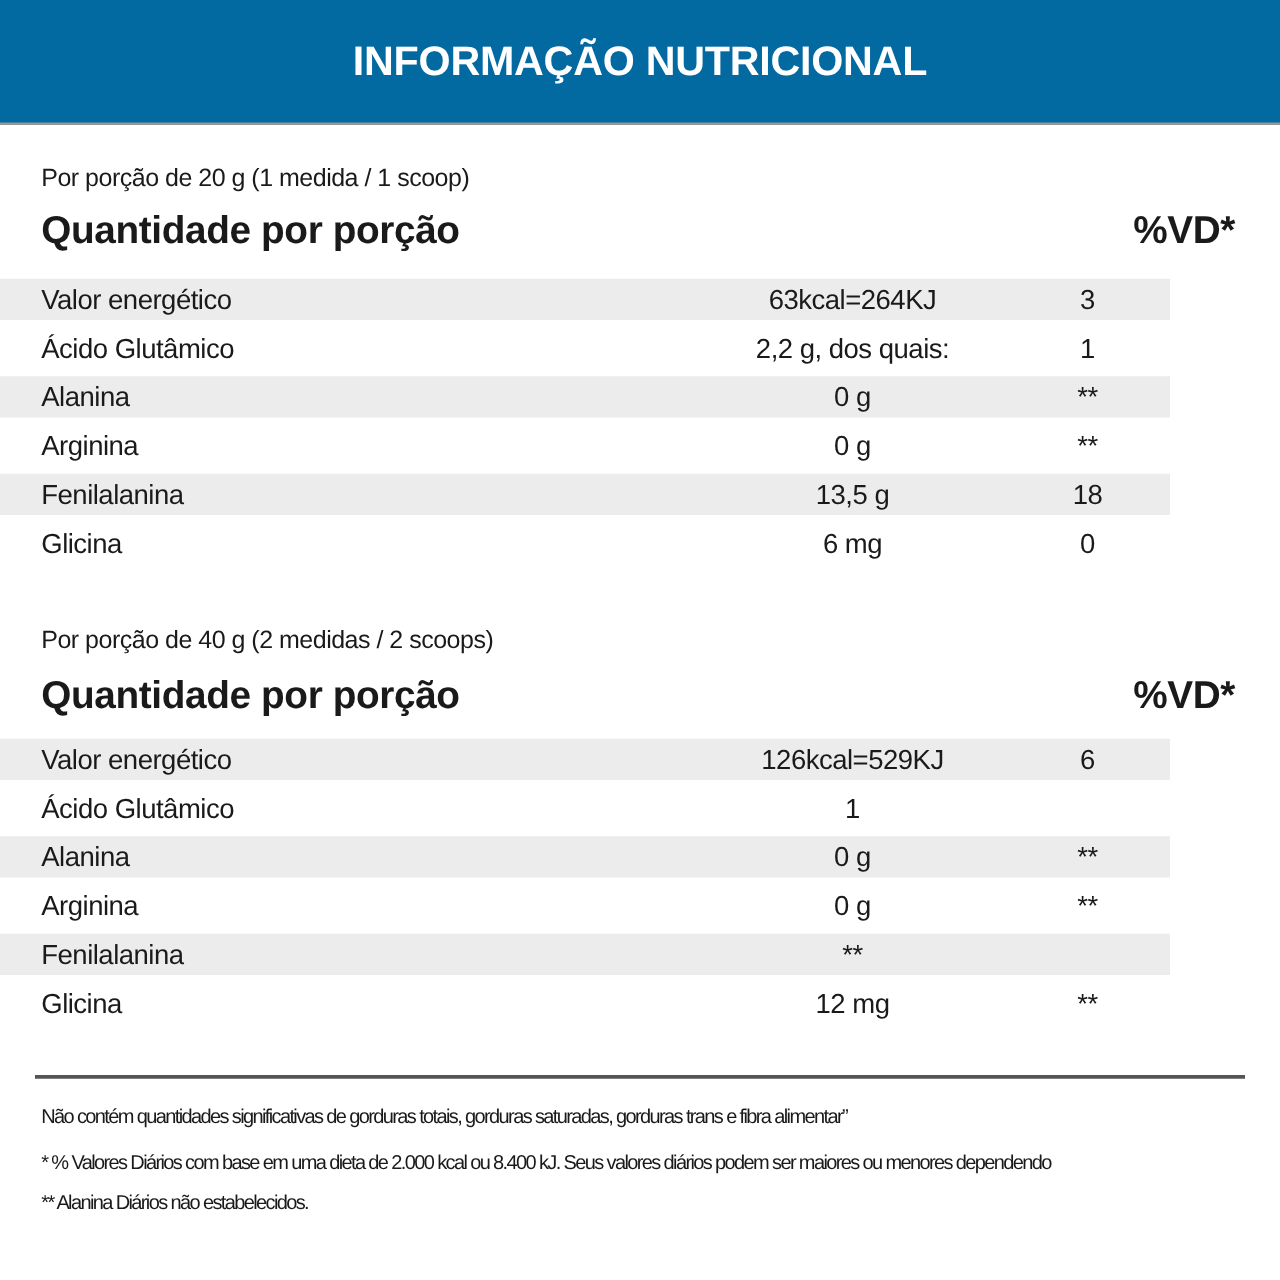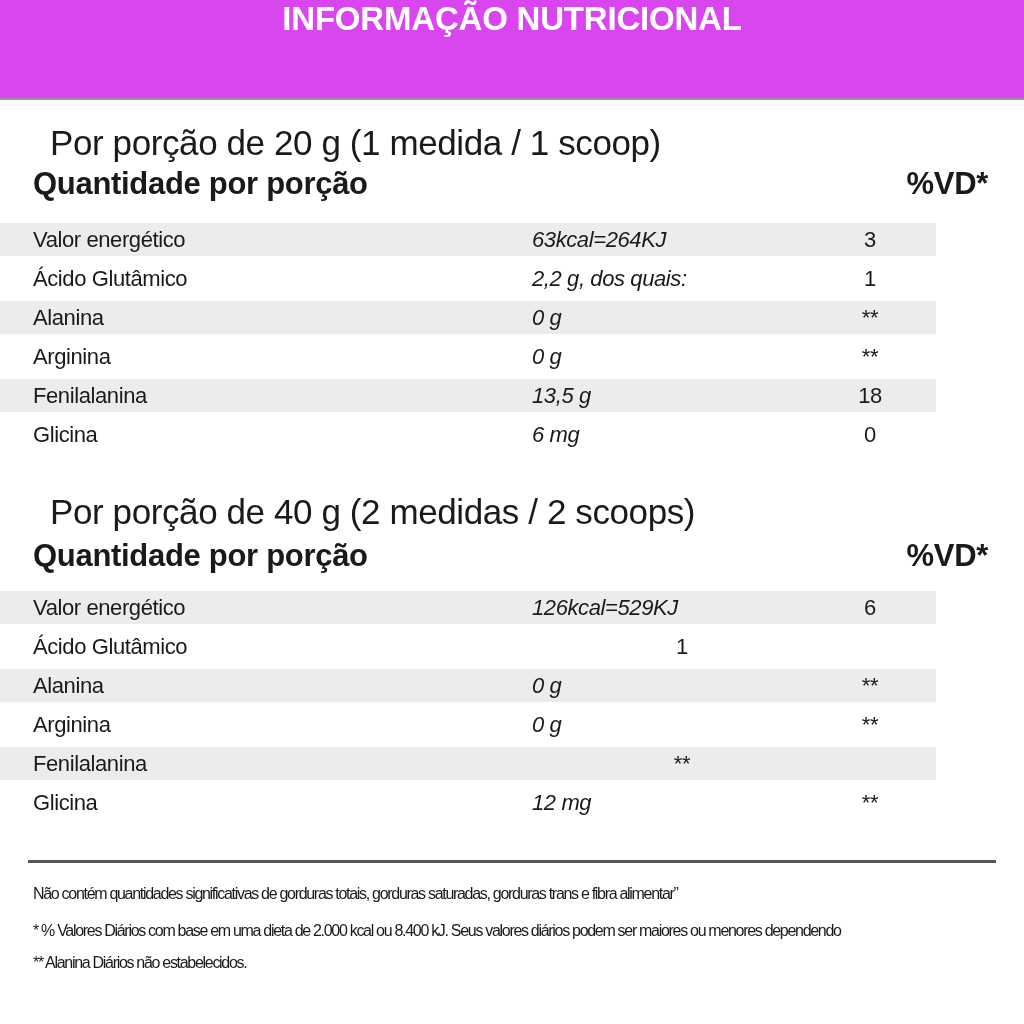--- a/index.html
+++ b/index.html
@@ -2,48 +2,48 @@
 <html><head>
 <meta charset="utf-8">
 <style>
   html,body{margin:0;padding:0;}
   body{
     width:1024px;height:1024px;position:relative;background:#ffffff;
     font-family:"Liberation Sans",sans-serif;color:#1a1a1a;overflow:hidden;
   }
   
   .header-bar{
-    position:absolute;top:0;left:0;width:1024px;height:98px;background:#d946ef;
-    border-bottom:2px solid #979797;display:flex;justify-content:center;
+    position:absolute;top:0;left:0;width:1024px;height:98px;background:#0369a1;
+    border-bottom:2px solid #979797;display:flex;align-items:center;justify-content:center;
   }
   .header-title{color:#ffffff;font-size:33px;font-weight:bold;letter-spacing:-0.2px;}
   
   .section-title{
-    position:absolute;left:50px;font-size:35px;letter-spacing:-0.4px;line-height:34px;white-space:nowrap;
+    position:absolute;left:33px;font-size:20px;letter-spacing:-0.4px;line-height:34px;white-space:nowrap;
   }
   .s1{top:126px;}
   .s2{top:495px;}
   
   .col-headers{
     position:absolute;left:33px;right:36px;display:flex;justify-content:space-between;
     font-weight:bold;font-size:31px;letter-spacing:-0.3px;line-height:30px;
   }
   .ch1{top:169px;}
   .ch2{top:541px;}
   
   .table{position:absolute;left:0;width:936px;}
   .t1{top:223px;}
   .t2{top:591px;}
   .row{
     height:33px;margin-bottom:6px;display:grid;grid-template-columns:1fr 300px 76px;
     padding:0 28px 0 33px;align-items:center;font-size:22px;letter-spacing:-0.4px;
   }
   .row.stripe{background:#ececec;}
   .cell-label{text-align:left;white-space:nowrap;}
-  .cell-value{white-space:nowrap;font-style:italic;}
+  .cell-value{text-align:center;white-space:nowrap;}
   .cell-vd{text-align:center;white-space:nowrap;}
   
   .separator{position:absolute;top:860px;left:28px;width:968px;height:3px;background:#555555;}
   .footnotes{
     position:absolute;top:878px;left:33px;width:990px;
     font-size:16px;letter-spacing:-1.3px;line-height:32px;
   }
   .fn{white-space:nowrap;}
   .fn-a{margin-bottom:5px;}
 </style>

